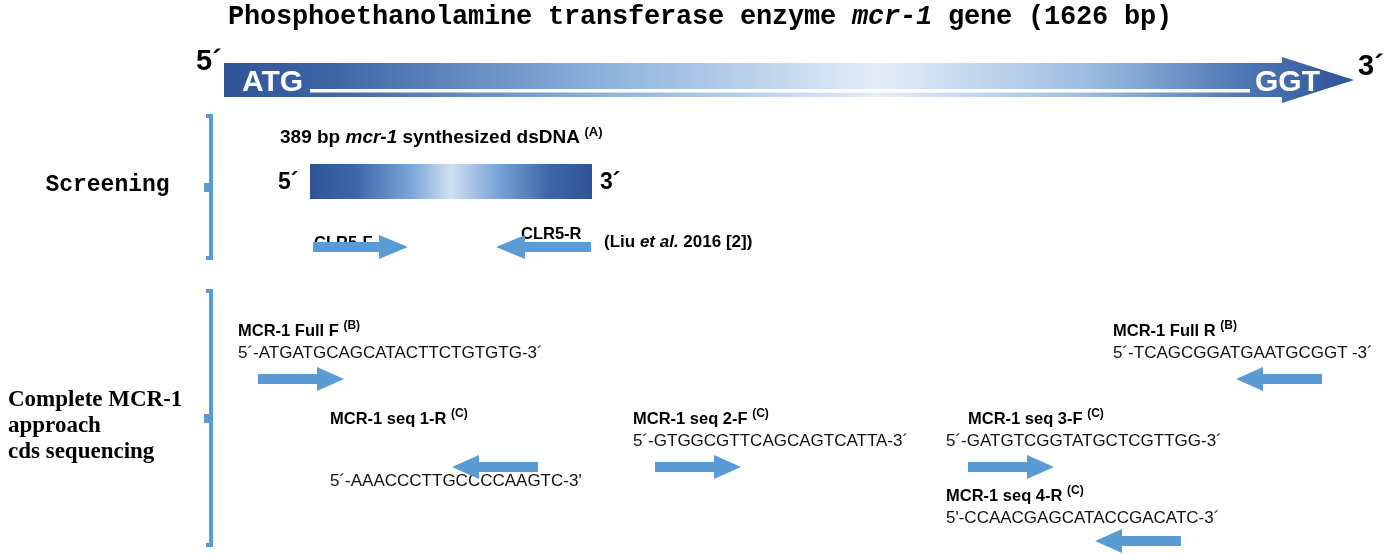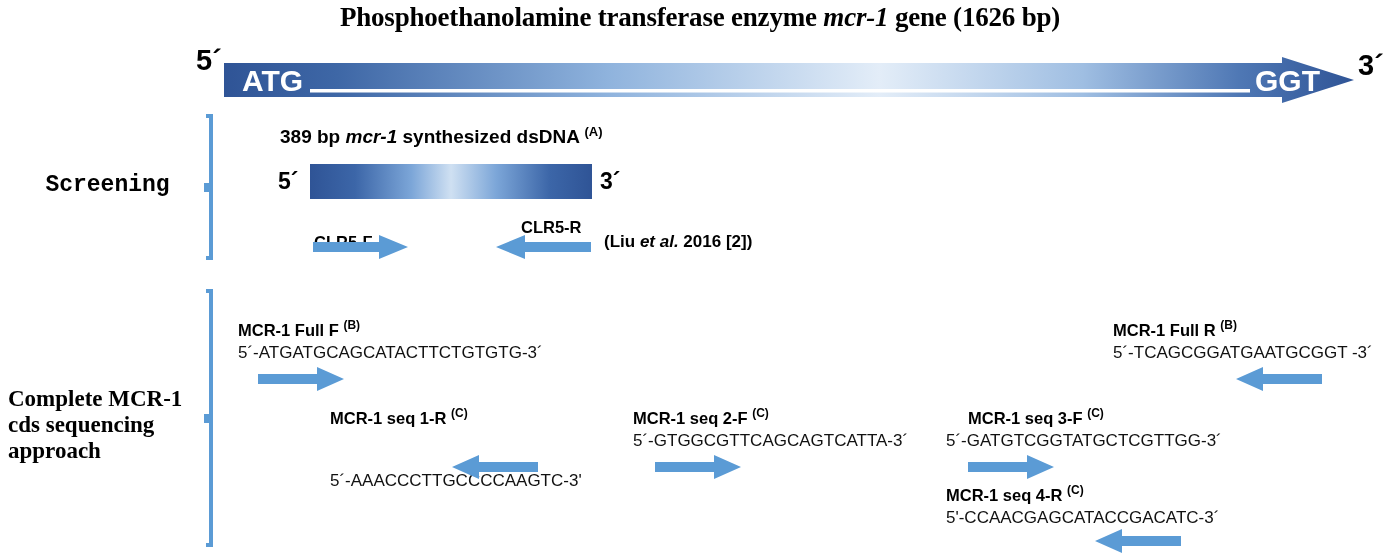--- a/index.html
+++ b/index.html
@@ -15,21 +15,21 @@
     -webkit-font-smoothing: antialiased;
   }
 
   
   .figure-title {
     position: absolute;
     top: 2px;
     left: 0;
     width: 1400px;
     text-align: center;
-    font-family: Liberation Serif, serif;
+    font-family: Liberation Mono, monospace;
     font-weight: bold;
     font-size: 27px;
     letter-spacing: -0.2px;
     color: #000;
     white-space: nowrap;
   }
   .figure-title .ital { font-style: italic; }
 
   
   .gene-row {
@@ -242,21 +242,21 @@
 <div class="primer-name" style="left:314px; top:210px;margin-top:23px;">
   <span>CLR5-F</span>
 </div>
 
 <div class="parrow" style="left:313px; top:233px;">
   <svg width="95" height="28" viewBox="0 0 95 28" xmlns="http://www.w3.org/2000/svg">
     <path d="M0,9 L66,9 L66,2 L95,14 L66,26 L66,19 L0,19 Z" fill="#5B9BD5"></path>
   </svg>
 </div>
 
-<div class="primer-name" style="left:521px; top:218px;">
+<div class="primer-name" style="left:521px; top:224px;">
   <span>CLR5-R</span>
 </div>
 
 <div class="parrow" style="left:496px; top:233px;">
   <svg width="95" height="28" viewBox="0 0 95 28" xmlns="http://www.w3.org/2000/svg">
     <path d="M95,9 L29,9 L29,2 L0,14 L29,26 L29,19 L95,19 Z" fill="#5B9BD5"></path>
   </svg>
 </div>
 
 <div class="citation">
@@ -265,22 +265,22 @@
 
 <div class="bracket" id="bracket-sequencing">
   <div class="stem"></div>
   <div class="cap top"></div>
   <div class="cap bot"></div>
   <div class="tick"></div>
 </div>
 
 <div class="section-label" id="label-sequencing">
   <div>Complete MCR-1</div>
+  <div>approach</div>
   <div>cds sequencing</div>
-  <div>approach</div>
 </div>
 
 <div class="primer-name" style="left:238px; top:318px;">
   <span>MCR-1 Full F </span><span class="sup">(B)</span>
 </div>
 <div class="primer-seq" style="left:238px; top:343px;">5´-ATGATGCAGCATACTTCTGTGTG-3´</div>
 <div class="parrow" style="left:258px; top:366px;">
   <svg width="86" height="26" viewBox="0 0 86 26" xmlns="http://www.w3.org/2000/svg">
     <path d="M0,8 L59,8 L59,1 L86,13 L59,25 L59,18 L0,18 Z" fill="#5B9BD5"></path>
   </svg>

